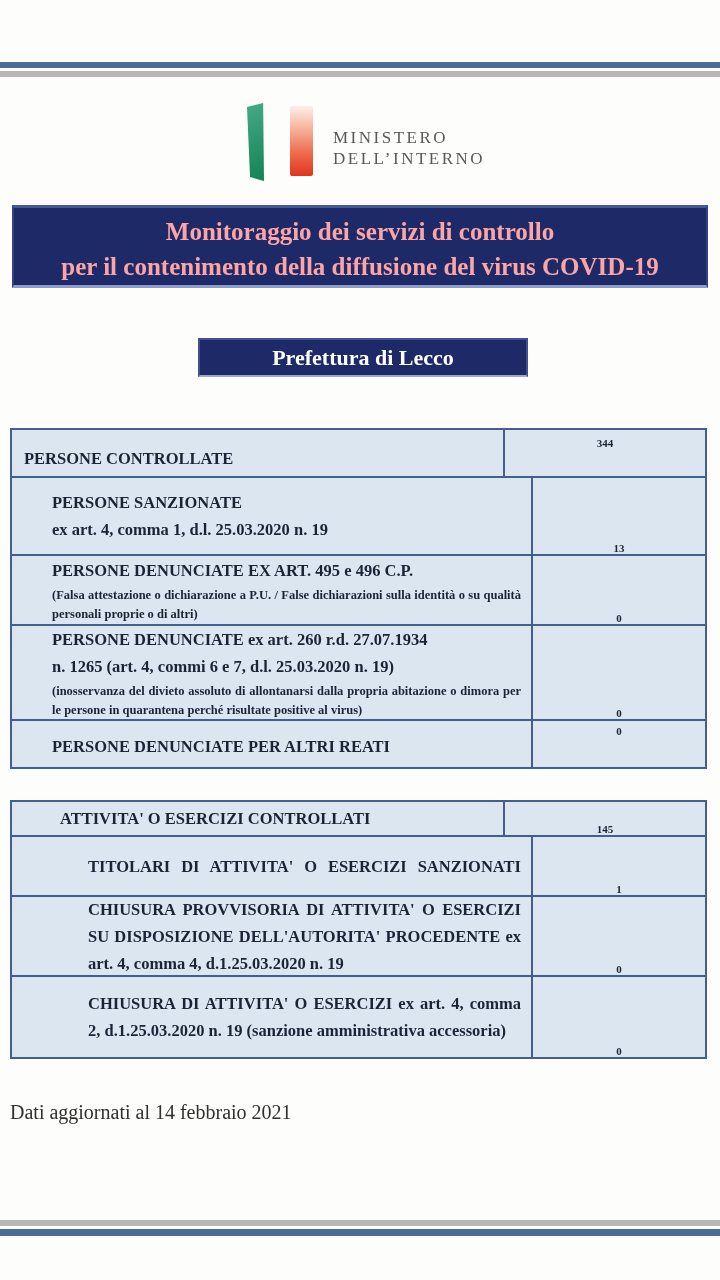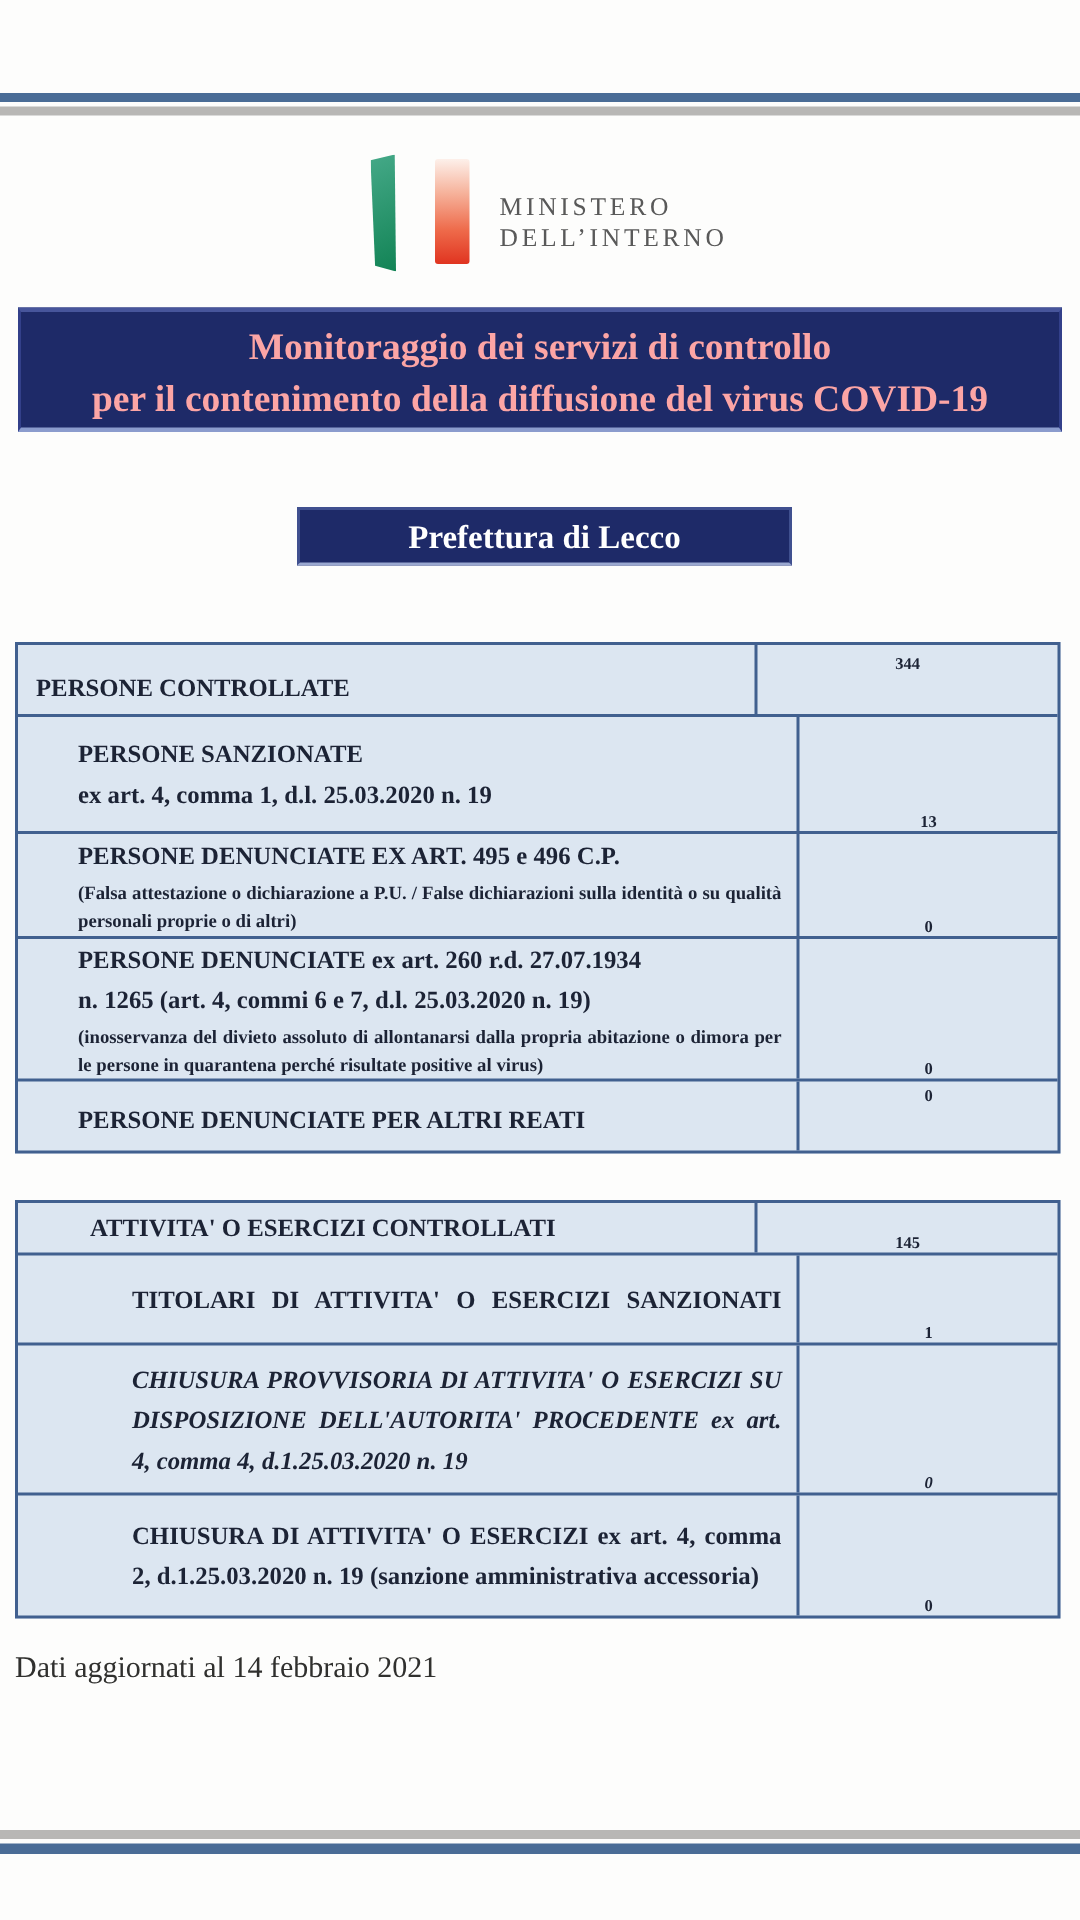--- a/index.html
+++ b/index.html
@@ -71,21 +71,21 @@
   .value{font-weight:bold;font-size:11px;}
 
   
   .t1 .row:nth-child(1){height:46px;justify-content:center;}
   .t1 .row:nth-child(2){height:78px;}
   .t1 .row:nth-child(3){height:70px;}
   .t1 .row:nth-child(4){height:95px;}
   .t1 .row:nth-child(5){height:48px;}
   .t2 .row:nth-child(1){height:33px;}
   .t2 .row:nth-child(2){height:60px;}
-  .t2 .row:nth-child(3){height:100px;font-style:italic;}
+  .t2 .row:nth-child(3){height:80px;}
   .t2 .row:nth-child(4){height:82px;}
 
   
   .t1 .row:nth-child(1) .cell-label{justify-content:flex-end;padding-bottom:4px;}
   .t1 .row:nth-child(1) .cell-value{align-items:flex-start;padding-top:7px;}
   .t1 .row:nth-child(5) .cell-label{justify-content:flex-end;padding-bottom:7px;}
   .t1 .row:nth-child(5) .cell-value{align-items:flex-start;padding-top:4px;}
 
   
   .t2 .label{text-align:justify;line-height:27px;margin-left:36px;}

